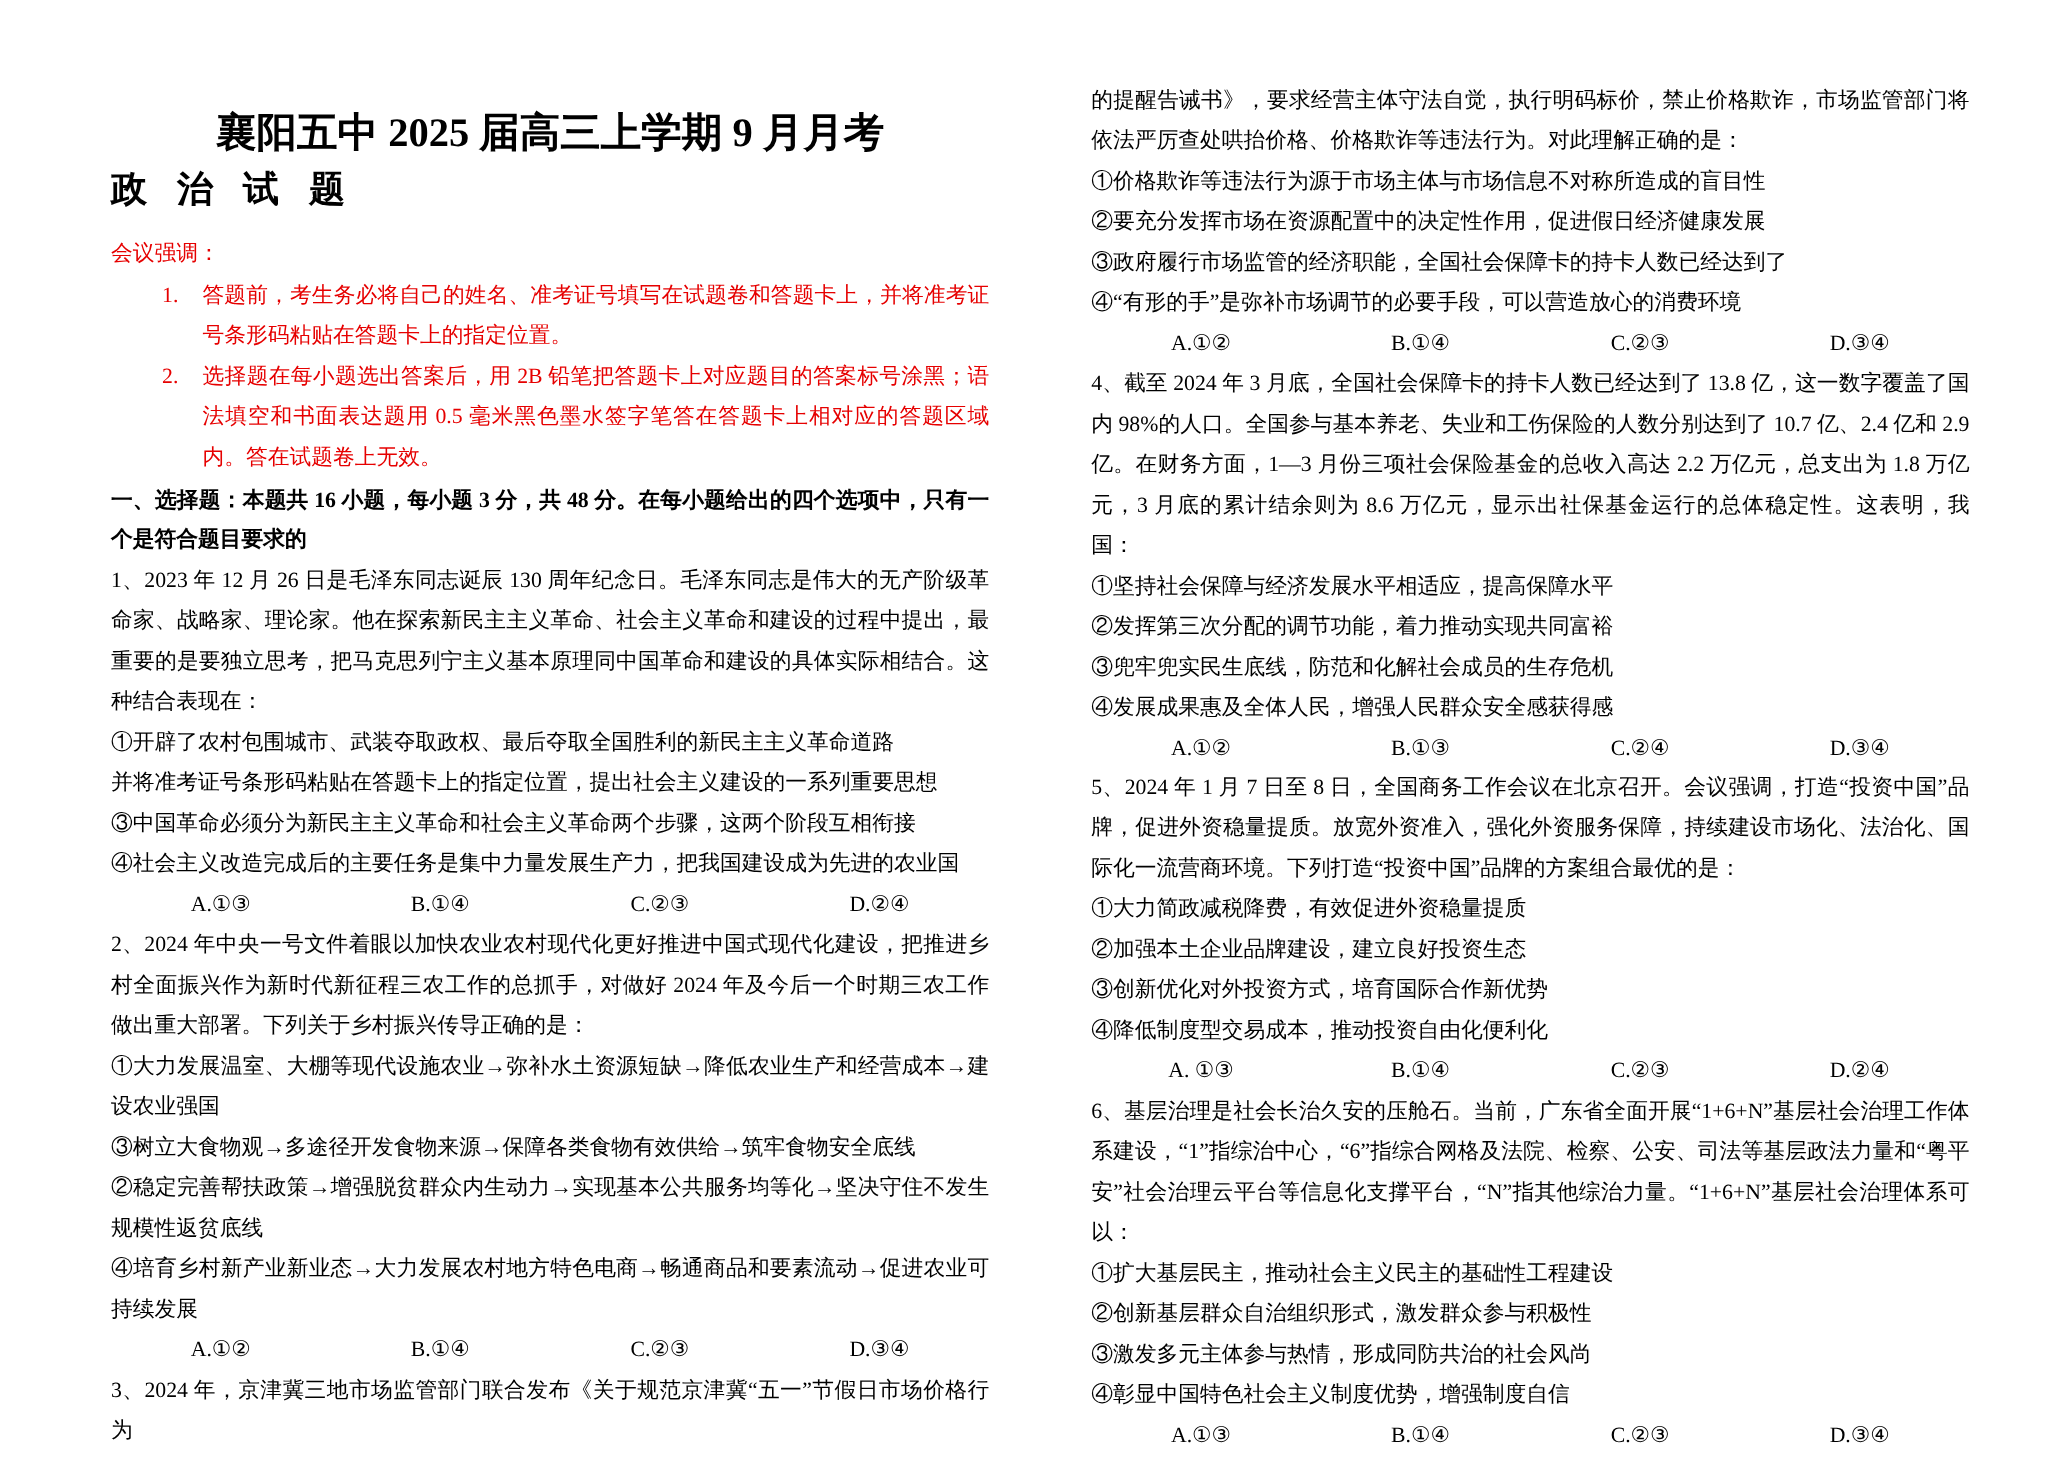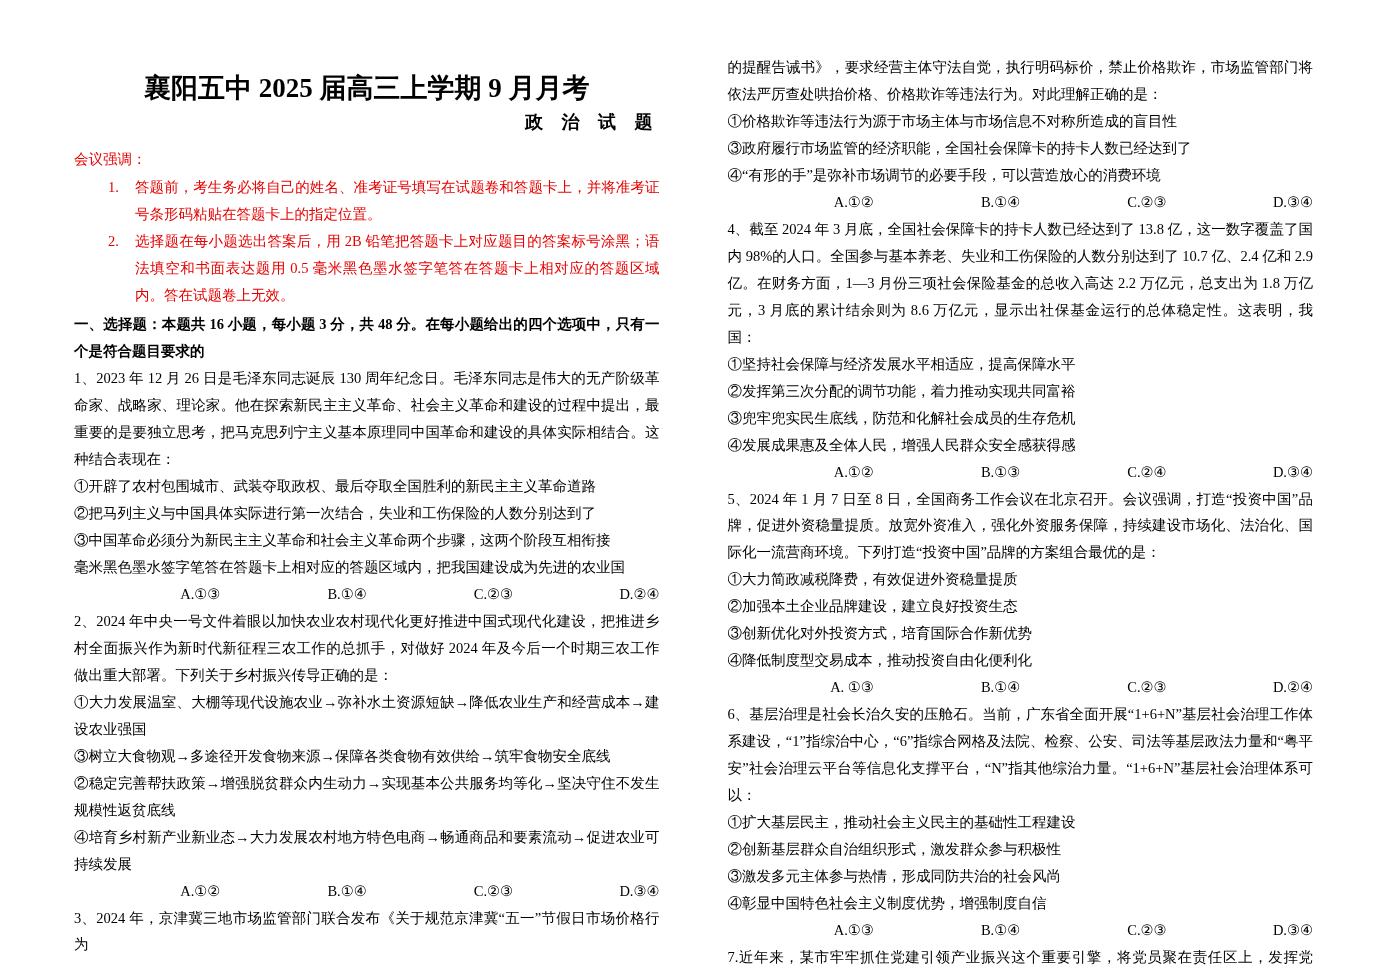--- a/index.html
+++ b/index.html
@@ -20,22 +20,22 @@
     text-align: justify;
   }
   .title {
     text-align: center;
     font-size: 27px;
     font-weight: bold;
     margin-top: 14px;
     line-height: 1.5;
   }
   .subtitle {
-    text-align: right;
-    font-size: 18px;
+    text-align: left;
+    font-size: 24px;
     font-weight: bold;
     letter-spacing: 7px;
     line-height: 1.55;
     margin-bottom: 10px;
   }
   .notice { color: var(--notice_red, #e60000); }
   .notice-label { margin-bottom: 1px; }
   .notice-item {
     display: flex;
     padding-left: 34px;
@@ -47,21 +47,21 @@
   .notice-item .txt { flex: 1; text-align: justify; }
   .section-heading {
     font-weight: bold;
     margin-top: 2px;
   }
   .question p { text-align: justify; }
   .choices {
     display: grid;
     grid-template-columns: repeat(4, 1fr);
   }
-  .choices span { text-align: right; }
+  .choices span { text-align: center; }
 </style>
 </head>
 <body>
 
 <div class="page">
 
   <div class="col">
 
     <div class="title">襄阳五中 2025 届高三上学期 9 月月考</div>
     <div class="subtitle">政 治 试 题</div>
@@ -76,23 +76,23 @@
         <span class="num">2.</span>
         <span class="txt">选择题在每小题选出答案后，用 2B 铅笔把答题卡上对应题目的答案标号涂黑；语法填空和书面表达题用 0.5 毫米黑色墨水签字笔答在答题卡上相对应的答题区域内。答在试题卷上无效。</span>
       </div>
     </div>
 
     <div class="section-heading">一、选择题：本题共 16 小题，每小题 3 分，共 48 分。在每小题给出的四个选项中，只有一个是符合题目要求的</div>
 
     <div class="question">
       <p>1、2023 年 12 月 26 日是毛泽东同志诞辰 130 周年纪念日。毛泽东同志是伟大的无产阶级革命家、战略家、理论家。他在探索新民主主义革命、社会主义革命和建设的过程中提出，最重要的是要独立思考，把马克思列宁主义基本原理同中国革命和建设的具体实际相结合。这种结合表现在：</p>
       <p>①开辟了农村包围城市、武装夺取政权、最后夺取全国胜利的新民主主义革命道路</p>
-      <p>②把马列主义与中国具体实际进行第一次结合，失业和工伤保险的人数分别达到了</p>
+      <p>并将准考证号条形码粘贴在答题卡上的指定位置，提出社会主义建设的一系列重要思想</p>
       <p>③中国革命必须分为新民主主义革命和社会主义革命两个步骤，这两个阶段互相衔接</p>
-      <p>毫米黑色墨水签字笔答在答题卡上相对应的答题区域内，把我国建设成为先进的农业国</p>
+      <p>④社会主义改造完成后的主要任务是集中力量发展生产力，把我国建设成为先进的农业国</p>
       <div class="choices">
         <span>A.①③</span>
         <span>B.①④</span>
         <span>C.②③</span>
         <span>D.②④</span>
       </div>
     </div>
 
     <div class="question">
       <p>2、2024 年中央一号文件着眼以加快农业农村现代化更好推进中国式现代化建设，把推进乡村全面振兴作为新时代新征程三农工作的总抓手，对做好 2024 年及今后一个时期三农工作做出重大部署。下列关于乡村振兴传导正确的是：</p>
@@ -112,20 +112,21 @@
       <p>3、2024 年，京津冀三地市场监管部门联合发布《关于规范京津冀“五一”节假日市场价格行为</p>
     </div>
 
   </div>
 
   <div class="col">
 
     <div class="question">
       <p>的提醒告诫书》，要求经营主体守法自觉，执行明码标价，禁止价格欺诈，市场监管部门将依法严厉查处哄抬价格、价格欺诈等违法行为。对此理解正确的是：</p>
       <p>①价格欺诈等违法行为源于市场主体与市场信息不对称所造成的盲目性</p>
+      <p>②要充分发挥市场在资源配置中的决定性作用，促进假日经济健康发展</p>
       <p>③政府履行市场监管的经济职能，全国社会保障卡的持卡人数已经达到了</p>
       <p>④“有形的手”是弥补市场调节的必要手段，可以营造放心的消费环境</p>
       <div class="choices">
         <span>A.①②</span>
         <span>B.①④</span>
         <span>C.②③</span>
         <span>D.③④</span>
       </div>
     </div>
 

